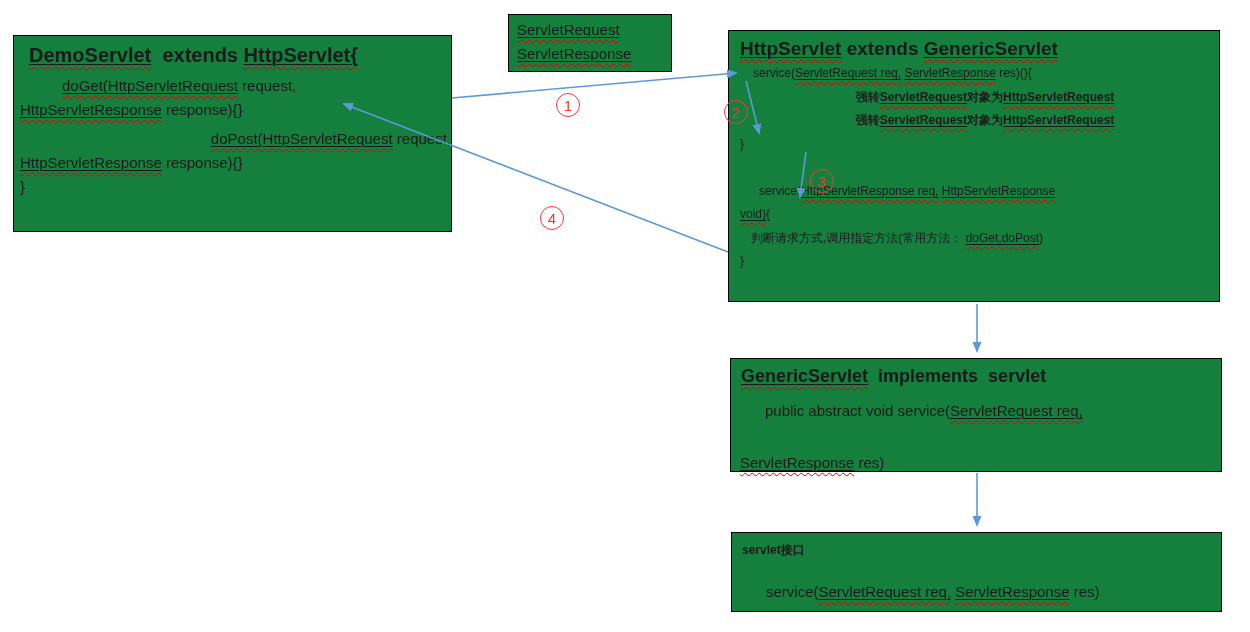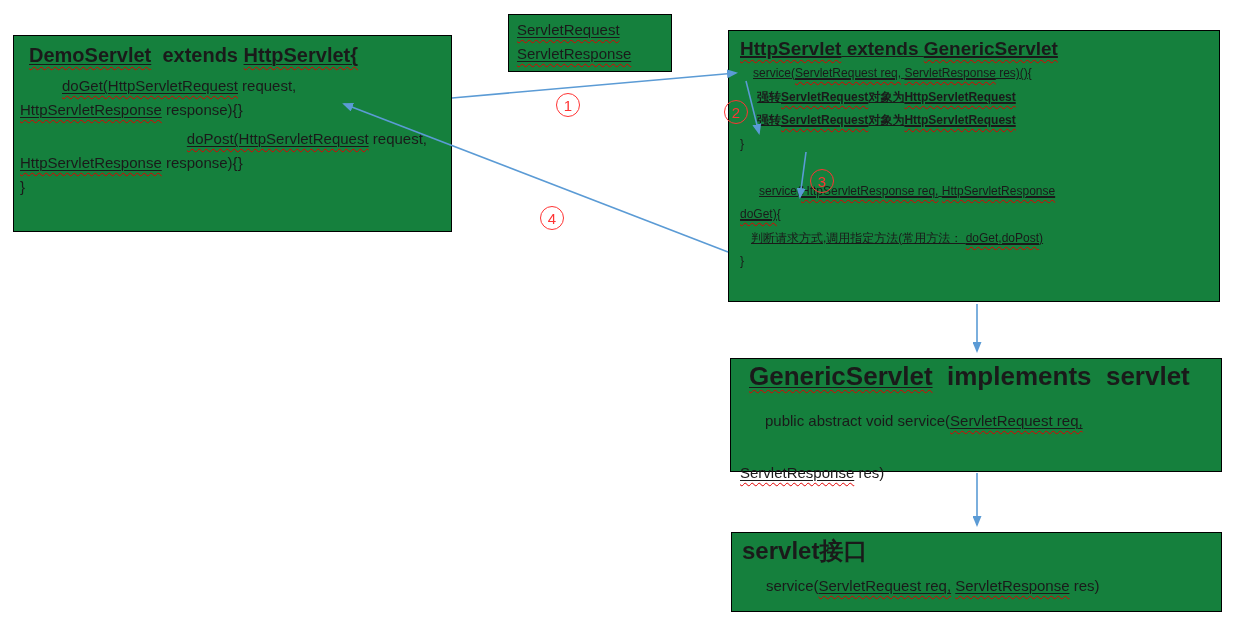--- a/index.html
+++ b/index.html
@@ -5,54 +5,54 @@
   html,body{margin:0;padding:0;background:#ffffff;width:1250px;height:632px;overflow:hidden;
     font-family:"Liberation Sans","DejaVu Sans",sans-serif;color:#1a1a1a;}
   #stage{position:relative;width:1250px;height:632px;}
   .box{position:absolute;border:1.5px solid #000;background:#15803d;box-sizing:border-box;}
   .line{white-space:pre;font-size:15px;line-height:23.5px;}
   .bline{white-space:pre;font-size:12px;line-height:23.5px;}
   .empty{height:23.5px;}
   .title{white-space:pre;font-weight:bold;}
   .u{text-decoration:underline solid #1a1a1a 1px;text-underline-offset:2px;}
   .u .w{text-decoration:underline wavy #e00000 1px;text-underline-offset:3.5px;}
-  .b{font-weight:bold;}
+  .b{font-weight:bold;text-align:center;}
   .num{position:absolute;width:22px;height:22px;border:1.5px solid #ff3333;border-radius:50%;
     color:#ff3333;font-size:15px;display:flex;align-items:center;justify-content:center;
     background:transparent;z-index:5;}
   svg#arrows{position:absolute;left:0;top:0;z-index:3;}
 
   
-  #demo-box{left:13px;top:35px;width:439px;height:197px;padding:4px 24px 0 6px;}
+  #demo-box{left:13px;top:35px;width:439px;height:197px;padding:4px 0 0 6px;}
   #demo-box .title{font-size:20px;line-height:30px;padding-left:9px;}
   #demo-box .line{line-height:24px;}
   .ind42{padding-left:42px;}
   .wrap6{padding-left:0px;}
   .mt4{margin-top:4px;} .mt5{margin-top:5px;text-align:right;}
 
   
   #request-box{left:508px;top:14px;width:164px;height:58px;padding:3px 8px;}
   #request-box .line{line-height:24px;}
 
   
-  #http-box{left:728px;top:30px;width:492px;height:272px;padding:4px 6px 0 6px;text-decoration:underline;}
+  #http-box{left:728px;top:30px;width:492px;height:272px;padding:4px 6px 0 6px;}
   #http-box .title{font-size:19px;line-height:27px;padding-left:5px;}
   .pl5{padding-left:5px;} .pl16{padding-left:16px;} .pl18{padding-left:18px;}
   .pl22{padding-left:22px;} .pl24{padding-left:24px;} .pl30{padding-left:30px;}
 
   
   #generic-box{left:730px;top:358px;width:492px;height:114px;padding:4px 6px 0 6px;}
-  #generic-box .title{font-size:26px;line-height:26px;padding-left:4px;margin-left:8px;}
+  #generic-box .title{font-size:18px;line-height:26px;padding-left:4px;}
   #generic-box .line{line-height:24px;}
   .pl28{padding-left:28px;} .pl3{padding-left:3px;margin-top:28px;}
 
   
   #servlet-box{left:731px;top:532px;width:491px;height:80px;padding:4px 6px 0 6px;}
-  #servlet-box .title{font-size:24px;line-height:27px;padding-left:4px;}
-  #servlet-box .line{line-height:24px;margin-top:10px;}
+  #servlet-box .title{font-size:12px;line-height:27px;padding-left:4px;}
+  #servlet-box .line{line-height:24px;margin-top:16px;}
 
   #n1{left:556px;top:93px;} #n2{left:724px;top:100px;}
   #n3{left:810px;top:169px;} #n4{left:540px;top:206px;}
 </style>
 </head>
 <body>
 
 <div id="stage">
 
   <div class="box" id="demo-box">
@@ -70,28 +70,28 @@
   </div>
 
   <div class="box" id="http-box">
     <div class="title"><span class="u"><span class="w">HttpServlet</span></span><span> extends </span><span class="u"><span class="w">GenericServlet</span></span></div>
     <div class="bline pl18"><span>service(</span><span class="u"><span class="w">ServletRequest req,</span></span><span> </span><span class="u"><span class="w">ServletResponse</span></span><span> res)(){</span></div>
     <div class="bline pl22 b"><span>强转</span><span class="u"><span class="w">ServletRequest</span></span><span>对象为</span><span class="u"><span class="w">HttpServletRequest</span></span></div>
     <div class="bline pl22 b"><span>强转</span><span class="u"><span class="w">ServletRequest</span></span><span>对象为</span><span class="u"><span class="w">HttpServletRequest</span></span></div>
     <div class="bline pl5">}</div>
     <div class="bline empty"></div>
     <div class="bline pl24"><span>service(</span><span class="u"><span class="w">HttpServletResponse req,</span></span><span> </span><span class="u"><span class="w">HttpServletResponse</span></span></div>
-    <div class="bline pl5"><span class="u"><span class="w">doGet)</span></span><span>{</span></div>
+    <div class="bline pl5"><span class="u"><span class="w">void)</span></span><span>{</span></div>
     <div class="bline pl16"><span>判断请求方式,调用指定方法(常用方法： </span><span class="u"><span class="w">doGet,doPost</span></span><span>)</span></div>
     <div class="bline pl5">}</div>
   </div>
 
   <div class="box" id="generic-box">
     <div class="title"><span class="u"><span class="w">GenericServlet</span></span><span>  implements  servlet</span></div>
-    <div class="line pl28" style="margin-top:20px;"><span>public abstract void service(</span><span class="u"><span class="w">ServletRequest req,</span></span></div>
+    <div class="line pl28" style="margin-top:10px;"><span>public abstract void service(</span><span class="u"><span class="w">ServletRequest req,</span></span></div>
     <div class="line pl3"><span class="u"><span class="w">ServletResponse</span></span><span> res)</span></div>
   </div>
 
   <div class="box" id="servlet-box">
     <div class="title">servlet接口</div>
     <div class="line pl28"><span>service(</span><span class="u"><span class="w">ServletRequest req,</span></span><span> </span><span class="u"><span class="w">ServletResponse</span></span><span> res)</span></div>
   </div>
 
   <div class="num" id="n1">1</div>
   <div class="num" id="n2">2</div>

